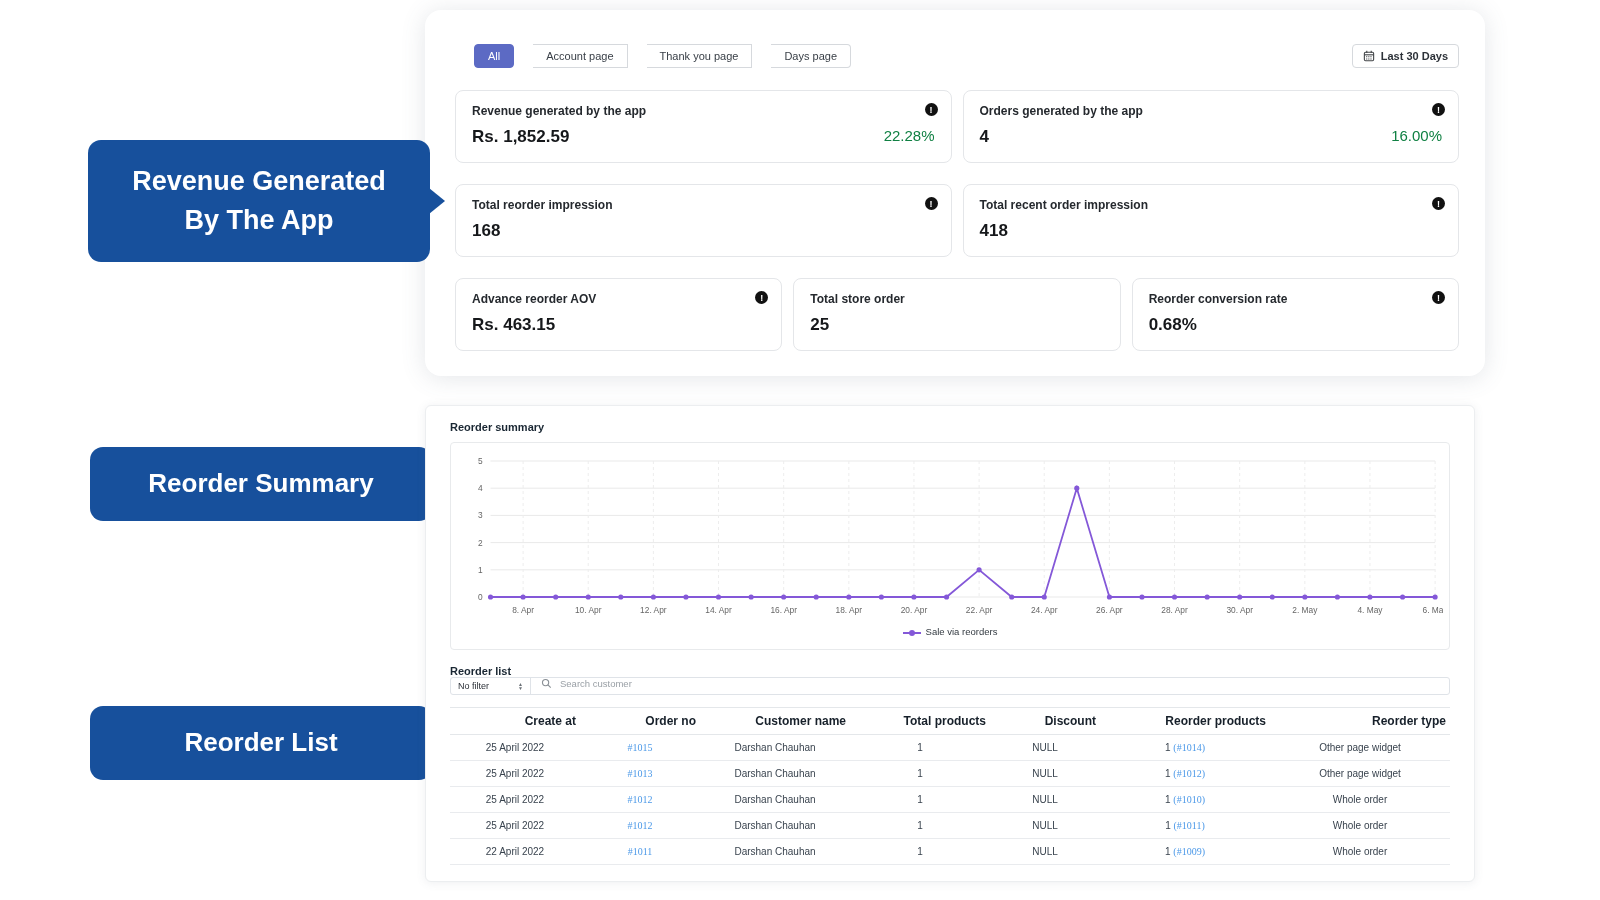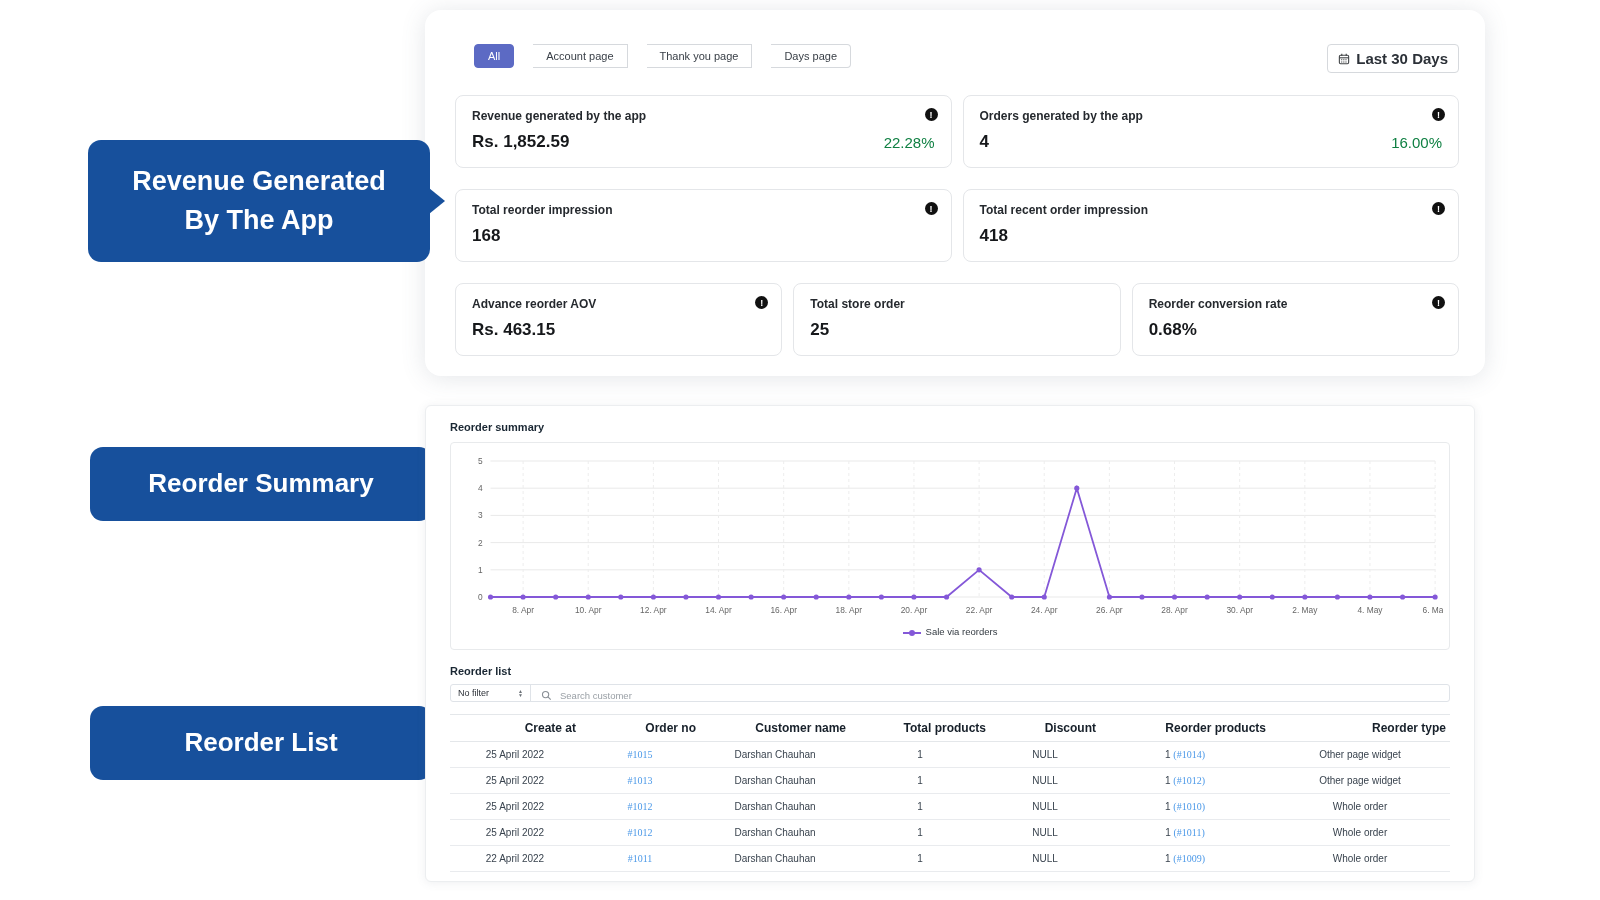--- a/index.html
+++ b/index.html
@@ -16,33 +16,33 @@
 
   
   .p1-header { display:flex; justify-content:space-between; align-items:flex-start; }
   .tabs { display:flex; }
   .tab { font-size:11px; padding:5px 13px; border:1px solid #d6d9dd; background:#fff;
     color:#3a4048; cursor:pointer;margin-left:19px; }
   .tab + .tab { border-left:0; }
   .tab:first-child { border-radius:4px 0 0 4px; }
   .tab:last-child { border-radius:0 4px 4px 0; }
   .tab.active { background:#5c6ac4; border-color:#5c6ac4; color:#fff; border-radius:4px; }
-  .date-btn { display:flex; align-items:center; gap:6px; font-size:15px; font-weight:600;
+  .date-btn { display:flex; align-items:center; gap:6px; font-size:11px; font-weight:600;
     color:#2c3138; border:1px solid #d6d9dd; border-radius:4px; padding:5px 10px;
     background:#fff; cursor:pointer; }
 
   
   .cards { margin-top:22px; display:grid; grid-template-columns:repeat(6,1fr);
     grid-template-rows:73px 73px 73px; gap:21px 11px; }
   .card { position:relative; border:1px solid #e4e6e9; border-radius:8px;
     padding:13px 16px; background:#fff; }
   .span3 { grid-column:span 3; }
   .span2 { grid-column:span 2; }
   .card-title { font-size:12px; font-weight:700; color:#25292e; }
-  .card-valrow { display:flex; justify-content:space-between; align-items:center; margin-top:9px; }
+  .card-valrow { display:flex; justify-content:space-between; align-items:flex-start; margin-top:9px; }
   .card-value { font-size:17px; font-weight:700; color:#16181b; }
   .card-delta { font-size:15px; font-weight:500; color:#108043; }
   .info-icon { position:absolute; top:12px; right:13px; width:13px; height:13px;
     background:#111; color:#fff; border-radius:50%; font-size:9px; font-weight:700;
     display:flex; align-items:center; justify-content:center; cursor:pointer; }
 
   
   .callout { position:absolute; background:#17509c; color:#fff; font-weight:700;
     display:flex; align-items:center; justify-content:center; text-align:center;
     border-radius:13px; line-height:1.45; }
@@ -56,27 +56,27 @@
   
   .section-title { font-size:11px; font-weight:700; color:#1a2733; }
   .chart-box { margin-top:9px; border:1px solid #e8eaec; border-radius:4px;
     padding:10px 6px 4px; height:208px; display:flex; flex-direction:column; }
   .chart-svg { width:100%; height:168px; display:block; }
   .legend { display:flex; align-items:flex-end; justify-content:center; gap:5px;
     font-size:9.5px; color:#333a41; padding:5px 0 4px; cursor:pointer; }
 
   
   .list-title { margin-top:15px; }
-  .filter-bar { margin-top:7px; display:flex; align-items:stretch; height:18px;
+  .filter-bar { display:flex; align-items:stretch; height:18px;
     border:1px solid #dfe3e8; border-radius:3px; overflow:hidden; background:#fff; }
   .filter-select { width:80px; display:flex; align-items:center; justify-content:space-between;
     padding:0 7px; border-right:1px solid #dfe3e8; font-size:9px; color:#2c3138; cursor:pointer; }
   .stepper { display:flex; flex-direction:column; color:#6b7177; }
   .stepper i { font-style:normal; font-size:5px; line-height:4px; }
-  .search-wrap { flex:1; display:flex; align-items:flex-end; gap:8px; padding:0 10px; }
+  .search-wrap { flex:1; display:flex; align-items:flex-start; gap:8px; padding:0 10px; }
   .search-wrap input { border:0; outline:0; flex:1; font-size:9.5px;
     font-family:"Liberation Sans", sans-serif; color:#2c3138; }
   .search-wrap input::placeholder { color:#9aa0a6; }
 
   table { margin-top:12px; width:100%; border-collapse:collapse; }
   thead th { font-size:12px; font-weight:700; color:#17202a; text-align:right;
     padding:6px 4px; border-top:1px solid #e4e7ea; border-bottom:1px solid #e4e7ea; }
   tbody td { font-size:10px; color:#39434e; text-align:center; padding:7px 4px;
     border-bottom:1px solid #e9ebee; }
   .link { color:#4c99e8; cursor:pointer;font-family:Liberation Serif, serif; }

